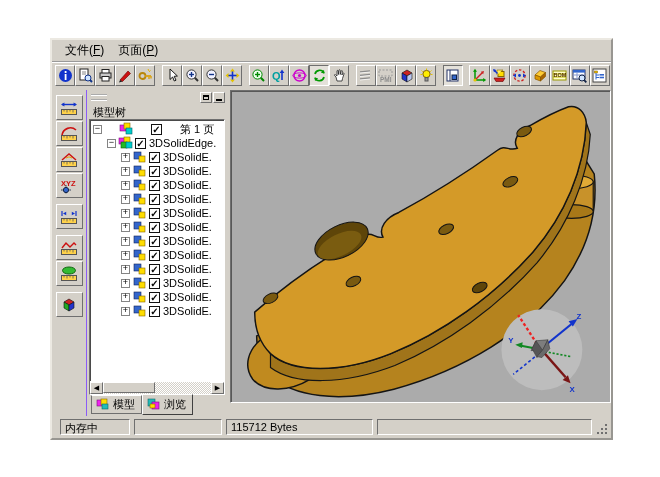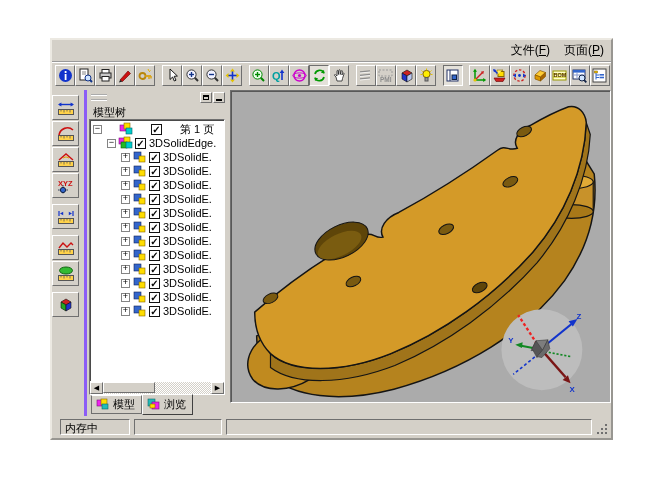--- a/index.html
+++ b/index.html
@@ -3,39 +3,39 @@
 <meta charset="utf-8">
 <style>
   * { margin:0; padding:0; box-sizing:border-box; }
   html,body { width:660px; height:477px; background:#ffffff; font-family:"Liberation Sans", sans-serif; overflow:hidden; }
   #stage { position:relative; width:660px; height:477px; background:#fff; }
 
   #appwin { position:absolute; left:50px; top:38px; width:563px; height:402px;
             background:#d4d0c8; border:2px outset #ece9e2; }
 
   
-  #menubar { height:21px; display:flex; align-items:center; padding-left:6px; font-size:12px; color:#000;justify-content:flex-end; }
+  #menubar { height:21px; display:flex; align-items:center; padding-left:6px; font-size:12px; color:#000; }
   .menuitem { padding:2px 7px; cursor:default; }
   .mkey { text-decoration:underline; }
 
   
   #toolbar { height:27px; display:flex; align-items:center; padding:2px 1px 2px 3px;
              border-top:1px solid #9a9a9a; box-shadow:0 1px 0 #fff inset; }
   .tbtn { width:21px; height:21px; display:flex; align-items:center; justify-content:center;
           background:#d4d0c8; border:1px solid; border-color:#ffffff #6f6f6f #6f6f6f #ffffff; margin-right:0px; }
   .tbtn.pressed { border-color:#6f6f6f #ffffff #ffffff #6f6f6f; background:#e4e1da; }
   .tsep { width:7px; height:21px; }
   .tbtn svg { display:block; }
 
   
   #main { position:absolute; top:50px; left:0; right:0; bottom:22px; display:flex; }
 
   
-  #lefttools { width:35px; display:flex; flex-direction:column; padding-top:5px;
-               border-right:3px solid #8b5cf6; }
+  #lefttools { width:35px; display:flex; flex-direction:column; align-items:center; padding-top:5px;
+               border-right:1px solid #8b5cf6; }
   .ltbtn { width:27px; height:25px; display:flex; align-items:center; justify-content:center;
            background:#d4d0c8; border:1px solid; border-color:#ffffff #6f6f6f #6f6f6f #ffffff; margin-bottom:1px; }
   .lgap { height:5px; }
 
   
   #panel { width:140px; display:flex; flex-direction:column; padding:1px 2px 0 2px; }
   #panelhead { height:13px; display:flex; align-items:center; }
   .grip { flex:0 0 16px; height:7px; margin-left:2px;
           border-top:2px groove #fff; border-bottom:2px groove #fff; }
   #panelhead .sp { flex:1; }
@@ -636,20 +636,21 @@
           <text x="281" y="255" font-size="8" font-weight="bold" fill="#1133cc">Y</text>
           <text x="343" y="305" font-size="8" font-weight="bold" fill="#1133cc">X</text>
         </g>
       </svg>
     </div>
   </div>
 
   <div id="statusbar">
     <div class="sfield f1">内存中</div>
     <div class="sfield f2"></div>
+    <div class="sfield f3">115712 Bytes</div>
     <div class="sfield f4"></div>
     <svg id="grip" width="12" height="12">
           <g fill="#6f6f6f">
             <rect x="9" y="1" width="2" height="2"></rect>
             <rect x="9" y="5" width="2" height="2"></rect>
             <rect x="9" y="9" width="2" height="2"></rect>
             <rect x="5" y="5" width="2" height="2"></rect>
             <rect x="5" y="9" width="2" height="2"></rect>
             <rect x="1" y="9" width="2" height="2"></rect>
           </g>

